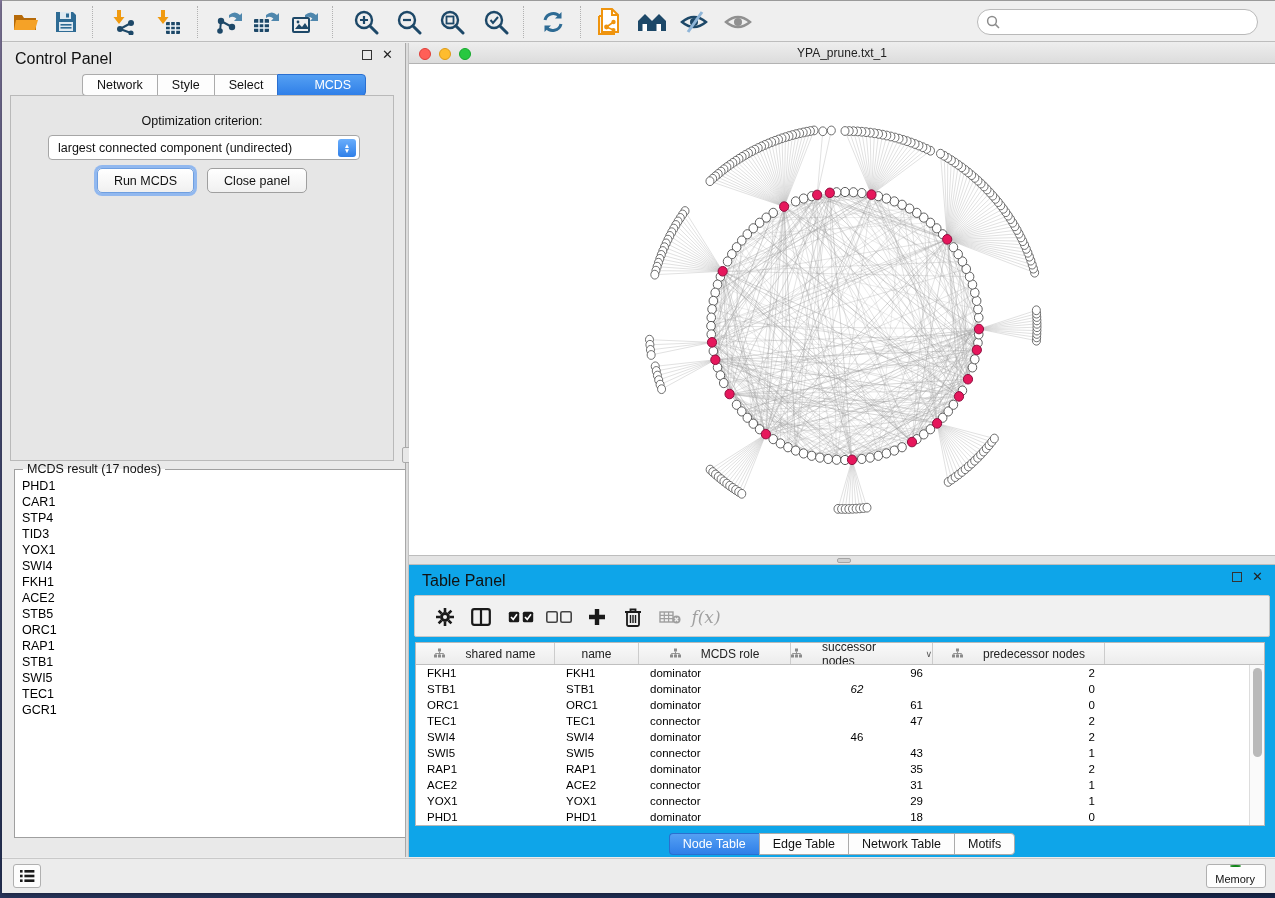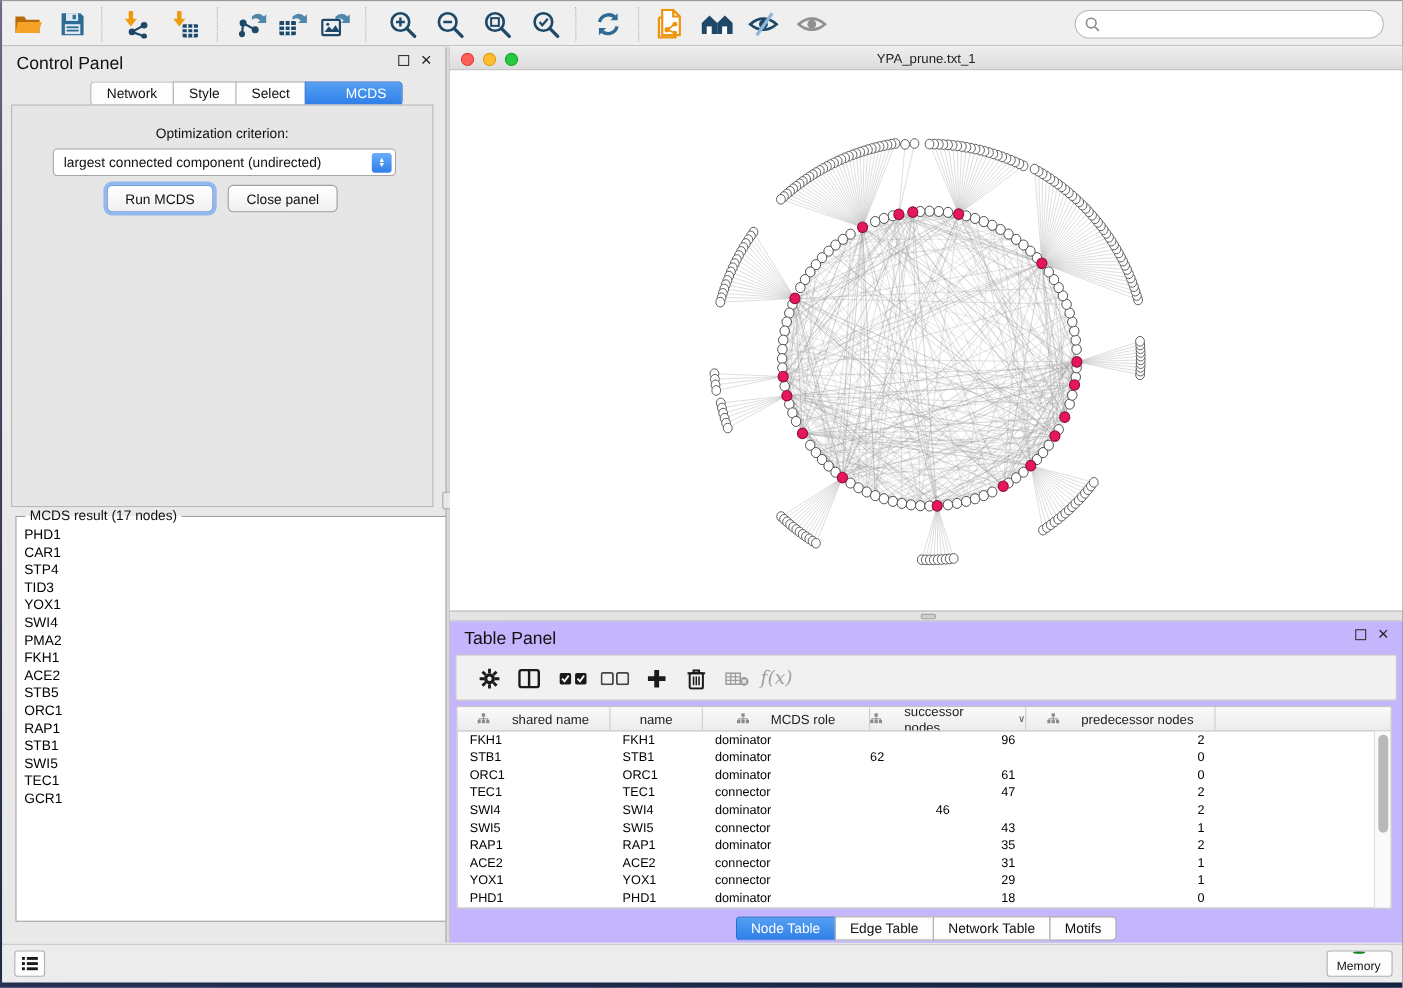--- a/index.html
+++ b/index.html
@@ -63,21 +63,21 @@
                   background:linear-gradient(#eeeeee,#dcdcdc); border-bottom:1px solid #b3b3b3; }
   .traffic { position:absolute; top:5.5px; width:12px; height:12px; border-radius:50%; }
   .net-title { position:absolute; width:100%; top:4px; text-align:center; font-size:12px; color:#222; }
   .net-canvas { position:absolute; left:0; top:22px; width:866px; height:491px; background:#fff; }
 
   .h-splitter { position:absolute; left:407px; top:555px; width:866px; height:10px; background:#e4e4e4;
                 border-top:1px solid #bdbdbd; border-bottom:1px solid #bdbdbd; }
   .h-handle { position:absolute; left:428px; top:2px; width:14px; height:5px; background:#cfcfcf; border:1px solid #a5a5a5; border-radius:2px; }
 
   
-  .table-panel { position:absolute; left:407px; top:565px; width:866px; height:292px; background:#c4b5fd; }
+  .table-panel { position:absolute; left:407px; top:565px; width:866px; height:292px; background:#0ea5e9; }
   .tp-toolbar { position:absolute; left:5px; top:30px; width:856px; height:42px; background:#f1f1f1; border:1px solid #c8c8c8; border-radius:2px; }
   .tp-ico { position:absolute; top:5px; width:32px; height:32px; display:flex; align-items:center; justify-content:center; }
   .fx { font-family:"DejaVu Serif","Liberation Serif",serif; font-style:italic; font-size:17px; color:#a0a0a0; }
 
   .tbl { position:absolute; left:6px; top:77px; width:850px; height:184px; background:#fff; border:1px solid #b9b9b9; }
   .tbl-header { position:absolute; left:0; top:0; height:22px; width:100%; display:flex;
                 background:linear-gradient(#fafafa,#ececec); border-bottom:1px solid #bfbfbf; }
   .th { display:flex; align-items:center; justify-content:center; gap:20px; border-right:1px solid #cccccc;
         font-size:12px; color:#222; overflow:hidden; }
   .th:last-child { border-right:none; }
@@ -290,21 +290,20 @@
 
     <div class="mcds-fieldset">
       <div class="mcds-legend">MCDS result (17 nodes)</div>
       <div class="mcds-list" id="mcds-list">
           <div class="mcds-item">PHD1</div>
           <div class="mcds-item">CAR1</div>
           <div class="mcds-item">STP4</div>
           <div class="mcds-item">TID3</div>
           <div class="mcds-item">YOX1</div>
           <div class="mcds-item">SWI4</div>
-          <div class="mcds-item">PMA2</div>
           <div class="mcds-item">FKH1</div>
           <div class="mcds-item">ACE2</div>
           <div class="mcds-item">STB5</div>
           <div class="mcds-item">ORC1</div>
           <div class="mcds-item">RAP1</div>
           <div class="mcds-item">STB1</div>
           <div class="mcds-item">SWI5</div>
           <div class="mcds-item">TEC1</div>
           <div class="mcds-item">GCR1</div>
         </div>
@@ -1254,21 +1253,21 @@
             <div class="td" style="width: 139px; text-align: left; padding: 0px 0px 0px 11px;">FKH1</div>
             <div class="td" style="width: 84px; text-align: left; padding: 0px 0px 0px 11px;">FKH1</div>
             <div class="td" style="width: 152px; text-align: left; padding: 0px 0px 0px 11px;">dominator</div>
             <div class="td" style="width: 142px; text-align: right; padding: 0px 10px 0px 0px;">96</div>
             <div class="td" style="width: 172px; text-align: right; padding: 0px 10px 0px 0px;">2</div>
           </div>
           <div class="tr">
             <div class="td" style="width: 139px; text-align: left; padding: 0px 0px 0px 11px;">STB1</div>
             <div class="td" style="width: 84px; text-align: left; padding: 0px 0px 0px 11px;">STB1</div>
             <div class="td" style="width: 152px; text-align: left; padding: 0px 0px 0px 11px;">dominator</div>
-            <div class="td" style="width: 142px; text-align: left; padding: 0px 10px 0px 0px;">62</div>
+            <div class="td" style="width: 142px; text-align: center; padding: 0px 10px 0px 0px; font-style: italic;">62</div>
             <div class="td" style="width: 172px; text-align: right; padding: 0px 10px 0px 0px;">0</div>
           </div>
           <div class="tr">
             <div class="td" style="width: 139px; text-align: left; padding: 0px 0px 0px 11px;">ORC1</div>
             <div class="td" style="width: 84px; text-align: left; padding: 0px 0px 0px 11px;">ORC1</div>
             <div class="td" style="width: 152px; text-align: left; padding: 0px 0px 0px 11px;">dominator</div>
             <div class="td" style="width: 142px; text-align: right; padding: 0px 10px 0px 0px;">61</div>
             <div class="td" style="width: 172px; text-align: right; padding: 0px 10px 0px 0px;">0</div>
           </div>
           <div class="tr">

